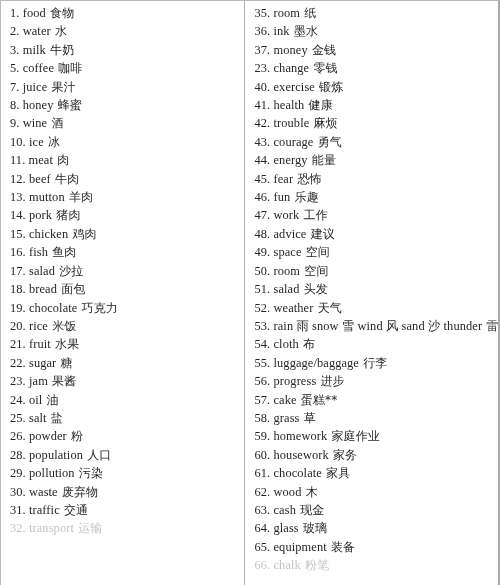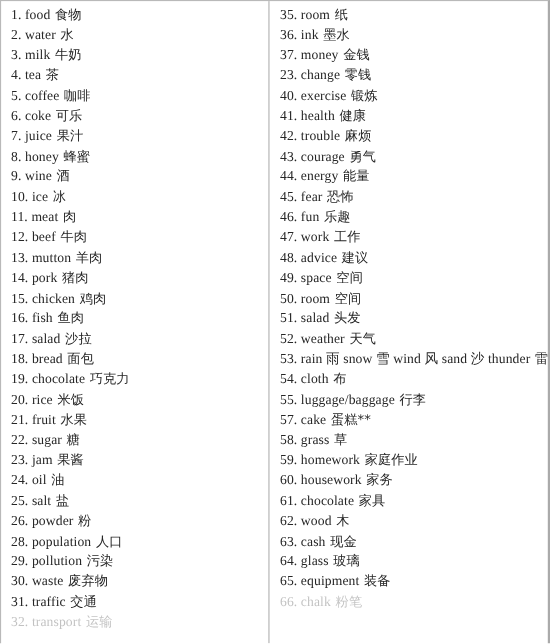--- a/index.html
+++ b/index.html
@@ -84,23 +84,21 @@
 </style>
 </head>
 <body>
 
 <div id="page">
   <div id="columns">
     <div class="column left">
         <div class="entry"><span class="num">1.</span> <span class="term">food</span> <span class="gloss">食物</span></div>
         <div class="entry"><span class="num">2.</span> <span class="term">water</span> <span class="gloss">水</span></div>
         <div class="entry"><span class="num">3.</span> <span class="term">milk</span> <span class="gloss">牛奶</span></div>
-        <div class="entry"><span class="num">4.</span> <span class="term">tea</span> <span class="gloss">茶</span></div>
         <div class="entry"><span class="num">5.</span> <span class="term">coffee</span> <span class="gloss">咖啡</span></div>
-        <div class="entry"><span class="num">6.</span> <span class="term">coke</span> <span class="gloss">可乐</span></div>
         <div class="entry"><span class="num">7.</span> <span class="term">juice</span> <span class="gloss">果汁</span></div>
         <div class="entry"><span class="num">8.</span> <span class="term">honey</span> <span class="gloss">蜂蜜</span></div>
         <div class="entry"><span class="num">9.</span> <span class="term">wine</span> <span class="gloss">酒</span></div>
         <div class="entry"><span class="num">10.</span> <span class="term">ice</span> <span class="gloss">冰</span></div>
         <div class="entry"><span class="num">11.</span> <span class="term">meat</span> <span class="gloss">肉</span></div>
         <div class="entry"><span class="num">12.</span> <span class="term">beef</span> <span class="gloss">牛肉</span></div>
         <div class="entry"><span class="num">13.</span> <span class="term">mutton</span> <span class="gloss">羊肉</span></div>
         <div class="entry"><span class="num">14.</span> <span class="term">pork</span> <span class="gloss">猪肉</span></div>
         <div class="entry"><span class="num">15.</span> <span class="term">chicken</span> <span class="gloss">鸡肉</span></div>
         <div class="entry"><span class="num">16.</span> <span class="term">fish</span> <span class="gloss">鱼肉</span></div>
@@ -134,20 +132,21 @@
         <div class="entry"><span class="num">46.</span> <span class="term">fun</span> <span class="gloss">乐趣</span></div>
         <div class="entry"><span class="num">47.</span> <span class="term">work</span> <span class="gloss">工作</span></div>
         <div class="entry"><span class="num">48.</span> <span class="term">advice</span> <span class="gloss">建议</span></div>
         <div class="entry"><span class="num">49.</span> <span class="term">space</span> <span class="gloss">空间</span></div>
         <div class="entry"><span class="num">50.</span> <span class="term">room</span> <span class="gloss">空间</span></div>
         <div class="entry"><span class="num">51.</span> <span class="term">salad</span> <span class="gloss">头发</span></div>
         <div class="entry"><span class="num">52.</span> <span class="term">weather</span> <span class="gloss">天气</span></div>
         <div class="entry"><span class="num">53.</span> <span class="term">rain 雨 snow 雪 wind 风 sand 沙 thunder</span> <span class="gloss">雷</span></div>
         <div class="entry"><span class="num">54.</span> <span class="term">cloth</span> <span class="gloss">布</span></div>
         <div class="entry"><span class="num">55.</span> <span class="term">luggage/baggage</span> <span class="gloss">行李</span></div>
+        <div class="entry"><span class="num">56.</span> <span class="term">progress</span> <span class="gloss">进步</span></div>
         <div class="entry"><span class="num">57.</span> <span class="term">cake</span> <span class="gloss">蛋糕**</span></div>
         <div class="entry"><span class="num">58.</span> <span class="term">grass</span> <span class="gloss">草</span></div>
         <div class="entry"><span class="num">59.</span> <span class="term">homework</span> <span class="gloss">家庭作业</span></div>
         <div class="entry"><span class="num">60.</span> <span class="term">housework</span> <span class="gloss">家务</span></div>
         <div class="entry"><span class="num">61.</span> <span class="term">chocolate</span> <span class="gloss">家具</span></div>
         <div class="entry"><span class="num">62.</span> <span class="term">wood</span> <span class="gloss">木</span></div>
         <div class="entry"><span class="num">63.</span> <span class="term">cash</span> <span class="gloss">现金</span></div>
         <div class="entry"><span class="num">64.</span> <span class="term">glass</span> <span class="gloss">玻璃</span></div>
         <div class="entry"><span class="num">65.</span> <span class="term">equipment</span> <span class="gloss">装备</span></div>
         <div class="entry cropped"><span class="num">66.</span> <span class="term">chalk</span> <span class="gloss">粉笔</span></div>

